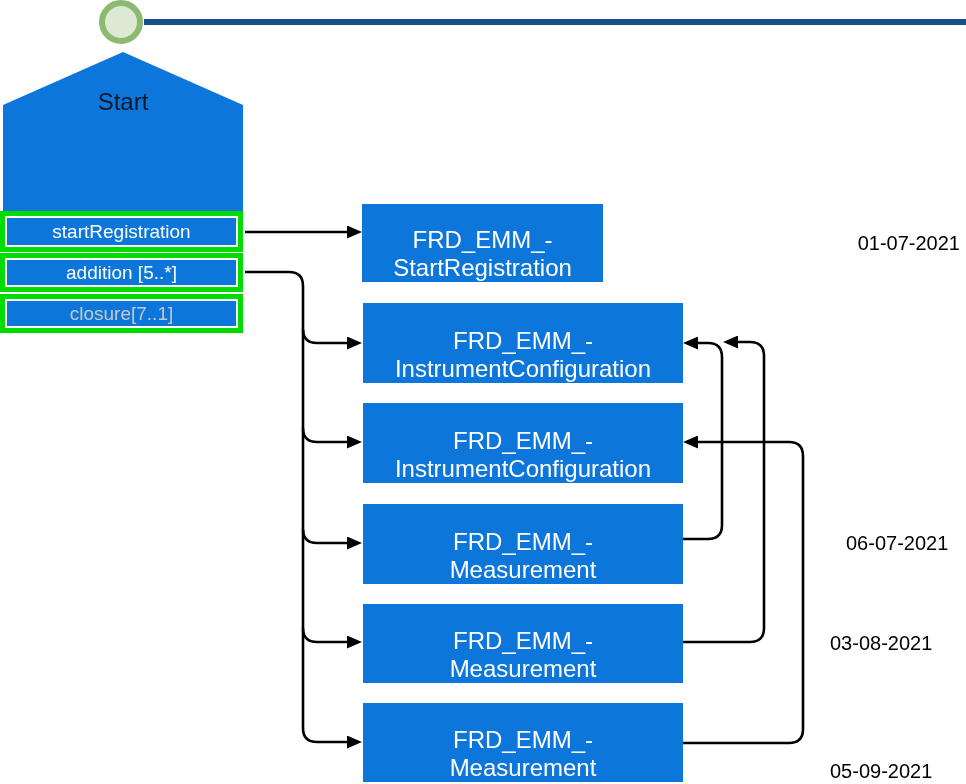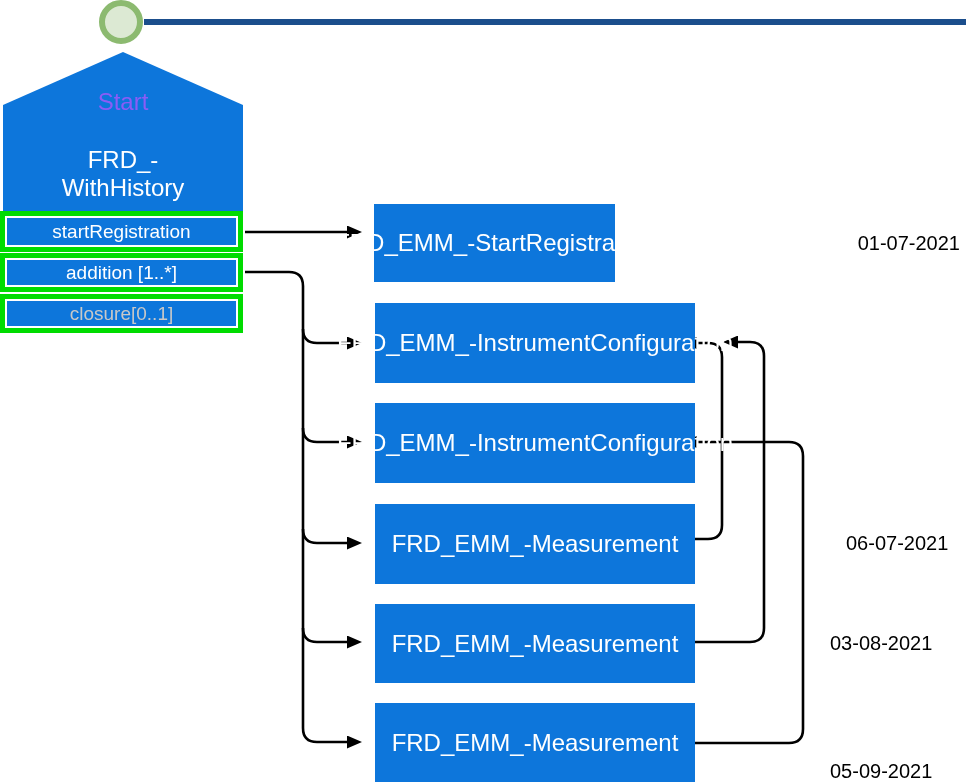--- a/index.html
+++ b/index.html
@@ -11,42 +11,42 @@
   .wire{fill:none;stroke:#000;stroke-width:2.6px;}
   .timeline{fill:none;stroke:var(--timeline-blue,#1B4E8C);stroke-width:6px;}
   .pentagon-fill{fill:var(--node-blue,#0D76DB);}
   .start-circle{
     position:absolute;left:99px;top:0px;width:44px;height:44px;box-sizing:border-box;
     border:6px solid var(--circle-ring,#8CBA70);background:var(--circle-fill,#DCE9D3);
     border-radius:50%;
   }
   .start-title{
     position:absolute;left:3px;top:88px;width:240px;text-align:center;
-    color:#8b5cf6;font-size:24px;line-height:28px;
+    color:#0f172a;font-size:24px;line-height:28px;
   }
   .start-name{
     position:absolute;left:3px;top:146px;width:240px;text-align:center;
     color:#fff;font-size:24px;line-height:28px;
   }
   .gbox{
     position:absolute;left:0;width:243px;box-sizing:border-box;
     border:5px solid var(--green-border,#00DC00);background:#fff;padding:2px;
   }
   .gbox .inner{
     width:100%;height:100%;background:var(--node-blue,#0D76DB);color:#fff;
     display:flex;align-items:center;justify-content:center;font-size:19px;
   }
   .gbox .inner.muted{color:var(--muted-text,#C8C8C8);}
   .gbox1{top:211px;height:41px;}
   .gbox2{top:253px;height:39px;}
   .gbox3{top:294px;height:39px;}
   .node{
     position:absolute;background:var(--node-blue,#0D76DB);color:#fff;
-    display:flex;flex-direction:row;align-items:center;justify-content:center;
-    text-align:center;font-size:24px;line-height:28px;margin-left:12px;
+    display:flex;flex-direction:column;align-items:center;justify-content:flex-end;
+    text-align:center;font-size:24px;line-height:28px;
   }
   .node0{left:362px;top:204px;width:241px;height:78px;}
   .node1{left:363px;top:303px;width:320px;height:80px;}
   .node2{left:363px;top:403px;width:320px;height:80px;}
   .node3{left:363px;top:504px;width:320px;height:80px;}
   .node4{left:363px;top:604px;width:320px;height:79px;}
   .node5{left:363px;top:703px;width:320px;height:79px;}
   .date{
     position:absolute;left:830px;width:130px;height:20px;line-height:20px;
     color:#000;font-size:20px;white-space:nowrap;
@@ -81,33 +81,29 @@
     <path class="wire" d="M 683 539 H 708 Q 722 539 722 525 V 357 Q 722 343 708 343 H 697" marker-end="url(#ah)"></path>
     <path class="wire" d="M 683 642 H 750 Q 764 642 764 628 V 356 Q 764 342 750 342 H 737" marker-end="url(#ah)"></path>
     <path class="wire" d="M 683 743 H 789 Q 803 743 803 729 V 456 Q 803 442 789 442 H 697" marker-end="url(#ah)"></path>
 
     <polygon class="pentagon-fill" points="123,52 243,105 243,211 3,211 3,105"></polygon>
   </svg>
 
   <div class="start-circle"></div>
 
   <div class="start-title">Start</div>
-  <div class="start-name">
-    <div>FRD_-</div>
-    <div>WithHistory</div>
-  </div>
 
   <div class="gbox gbox1">
     <div class="inner">startRegistration</div>
   </div>
   <div class="gbox gbox2">
-    <div class="inner">addition [1..*]</div>
+    <div class="inner">addition [5..*]</div>
   </div>
   <div class="gbox gbox3">
-    <div class="inner muted">closure[0..1]</div>
+    <div class="inner muted">closure[7..1]</div>
   </div>
 
   <div class="node node0">
     <div>FRD_EMM_-</div>
     <div>StartRegistration</div>
   </div>
   <div class="node node1">
     <div>FRD_EMM_-</div>
     <div>InstrumentConfiguration</div>
   </div>

